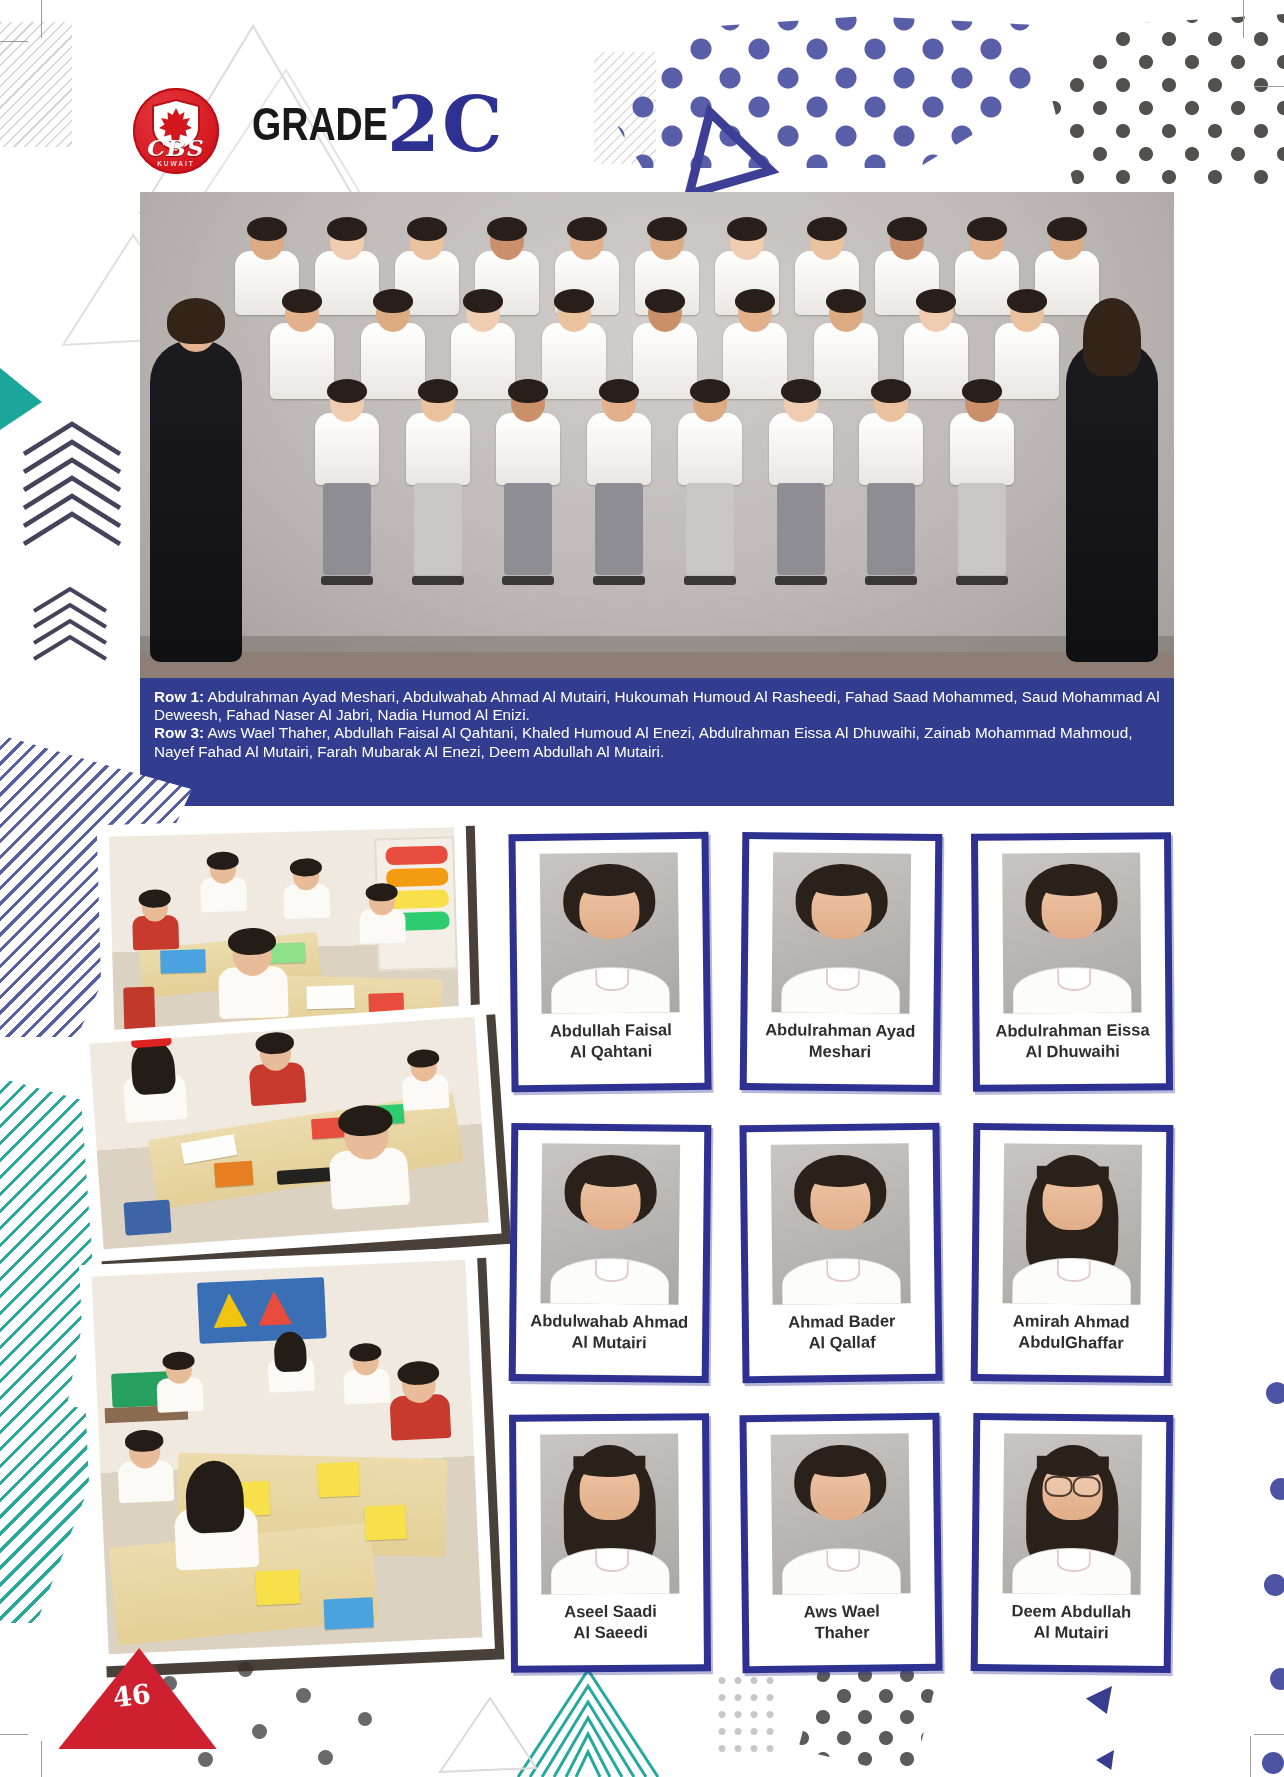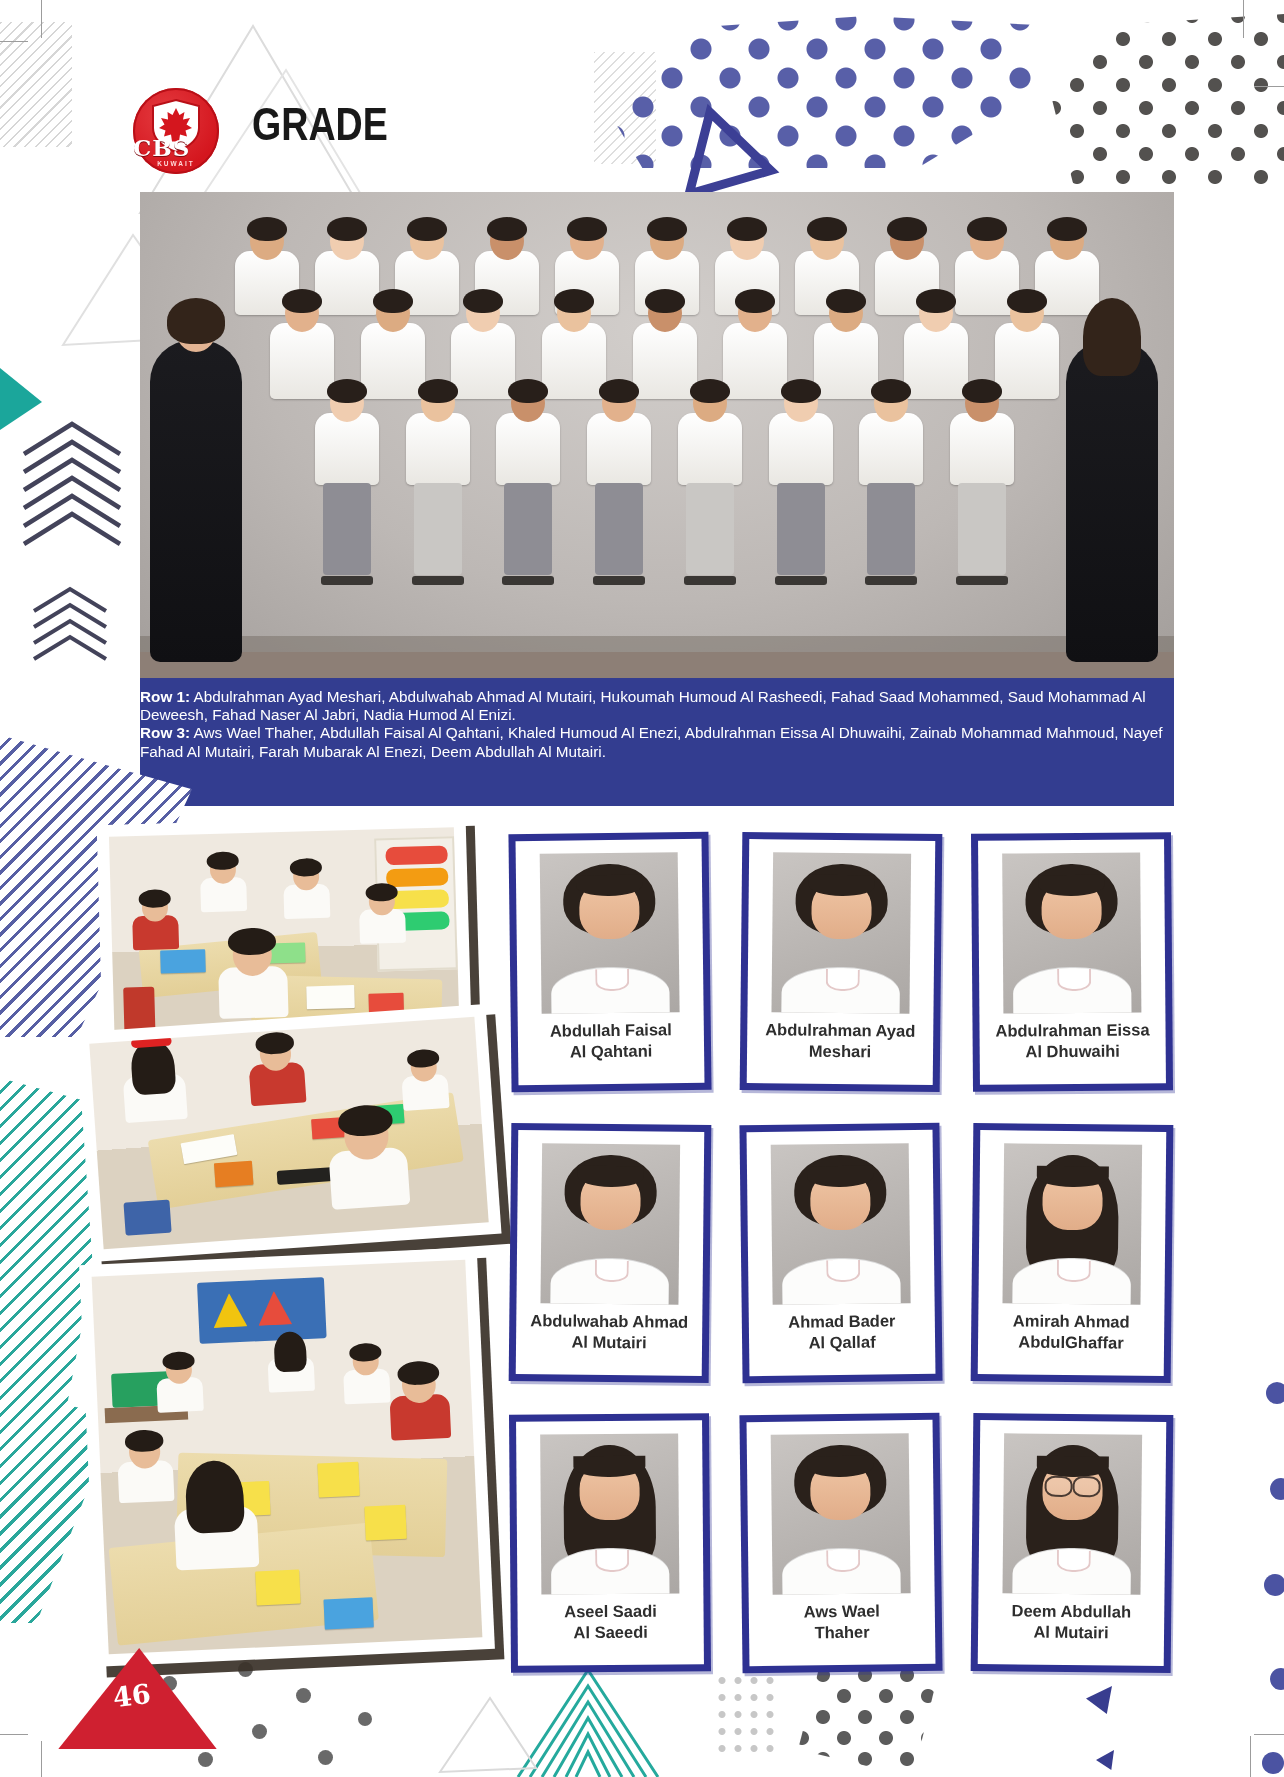--- a/index.html
+++ b/index.html
@@ -8,23 +8,23 @@
   .abs{position:absolute;}
 
   
   .mark{position:absolute;background:#9c9c9c;}
 
   
   #logo{position:absolute;left:133px;top:88px;width:86px;height:86px;border-radius:50%;
         background:radial-gradient(circle at 38% 32%, #e43a3f, #d4161e 70%);
         box-shadow:0 0 0 2px #b90f17 inset;}
   #logo svg{position:absolute;left:0;top:0;}
-  #logo .cbs{position:absolute;left:0;right:0;top:46px;text-align:left;color:#fff;
+  #logo .cbs{position:absolute;left:0;right:0;top:46px;text-align:center;color:#fff;
         font-family:"DejaVu Serif", serif;font-weight:bold;font-size:23px;letter-spacing:1px;
-        text-shadow:0 1px 0 #7e0a10;}
+        text-shadow:0 1px 0 #7e0a10;font-style:italic;}
   #logo .kw{position:absolute;left:0;right:0;top:72px;text-align:center;color:#ffd9d9;
         font-size:6.5px;letter-spacing:2px;font-weight:bold;}
   #grade-word{position:absolute;left:252px;top:96px;font-size:47px;font-weight:900;color:#191919;
         transform:scaleX(.8);transform-origin:left top;letter-spacing:0px;}
   #grade-code{position:absolute;left:387px;top:80px;font-family:"DejaVu Serif", serif;
         font-weight:bold;font-size:76px;color:#2e3192;letter-spacing:2px;}
 
   
   #groupphoto{position:absolute;left:140px;top:192px;width:1034px;height:486px;overflow:hidden;
         background:radial-gradient(ellipse at 50% 28%, #d2cecb 0%, #bdb8b5 55%, #a29d9a 100%);}
@@ -50,21 +50,21 @@
   .teacher .thead:before{content:"";position:absolute;left:-8px;right:-8px;top:-6px;height:46px;
         background:#33241a;border-radius:50% 50% 40% 40%;}
   .teacher .tbody{width:92px;height:322px;background:linear-gradient(#1b1b1f,#101013);
         border-radius:42px 42px 10px 10px;margin-top:-12px;}
   #teacher-left{left:10px;}
   #teacher-right{right:16px;}
   #teacher-right .thead:before{height:78px;border-radius:50% 50% 30% 30%;}
 
   
   #caption{position:absolute;left:140px;top:678px;width:1034px;height:128px;background:#333d90;
-        color:#fff;padding:10px 0;box-sizing:border-box;font-size:15.3px;line-height:18.2px;}
+        color:#fff;padding:10px 14px;box-sizing:border-box;font-size:15.3px;line-height:18.2px;}
   #caption p{margin:0;}
   #caption b{font-weight:bold;}
 
   
   .snap{position:absolute;background:#fff;padding:12px;box-shadow:9px 11px 0 rgba(58,49,40,.92);z-index:5;}
   .snap-inner{position:relative;width:100%;height:100%;overflow:hidden;
         background:linear-gradient(#efe9e0 0 52%, #dcd2c1 52% 100%);}
   .shape{position:absolute;}
   .deskA{background:linear-gradient(#ecdcad,#e3cf97);border-radius:4px;}
   .paper{border-radius:1px;box-shadow:0 1px 1px rgba(0,0,0,.2);}
@@ -203,20 +203,21 @@
 
   <div id="logo">
     <svg width="86" height="86" viewBox="0 0 86 86">
       <path d="M43 12 L66 18 V40 Q66 55 43 64 Q20 55 20 40 V18 Z" fill="#fff" stroke="#b90f17" stroke-width="2"></path>
       <path d="M43 20 l3.5 7 5-3-1.5 7.5 7-1.5-3.5 6.5 5.5 3.5-6.5 2.5 1.5 6-7-2-1 7h-7l-1-7-7 2 1.5-6-6.5-2.5 5.5-3.5-3.5-6.5 7 1.5L34.5 24l5 3z" fill="#d4161e"></path>
     </svg>
     <div class="cbs">CBS</div>
     <div class="kw">KUWAIT</div>
   </div>
   <div id="grade-word">GRADE</div>
+  <div id="grade-code">2C</div>
 
   <div id="groupphoto">
     <div class="bench"></div>
     <div class="floor"></div>
     <div id="crowd-back" class="crowd">
         <div class="kid">
           <div class="head" style="background:#dcab82"></div>
           <div class="body"></div>
         </div>
         <div class="kid">

